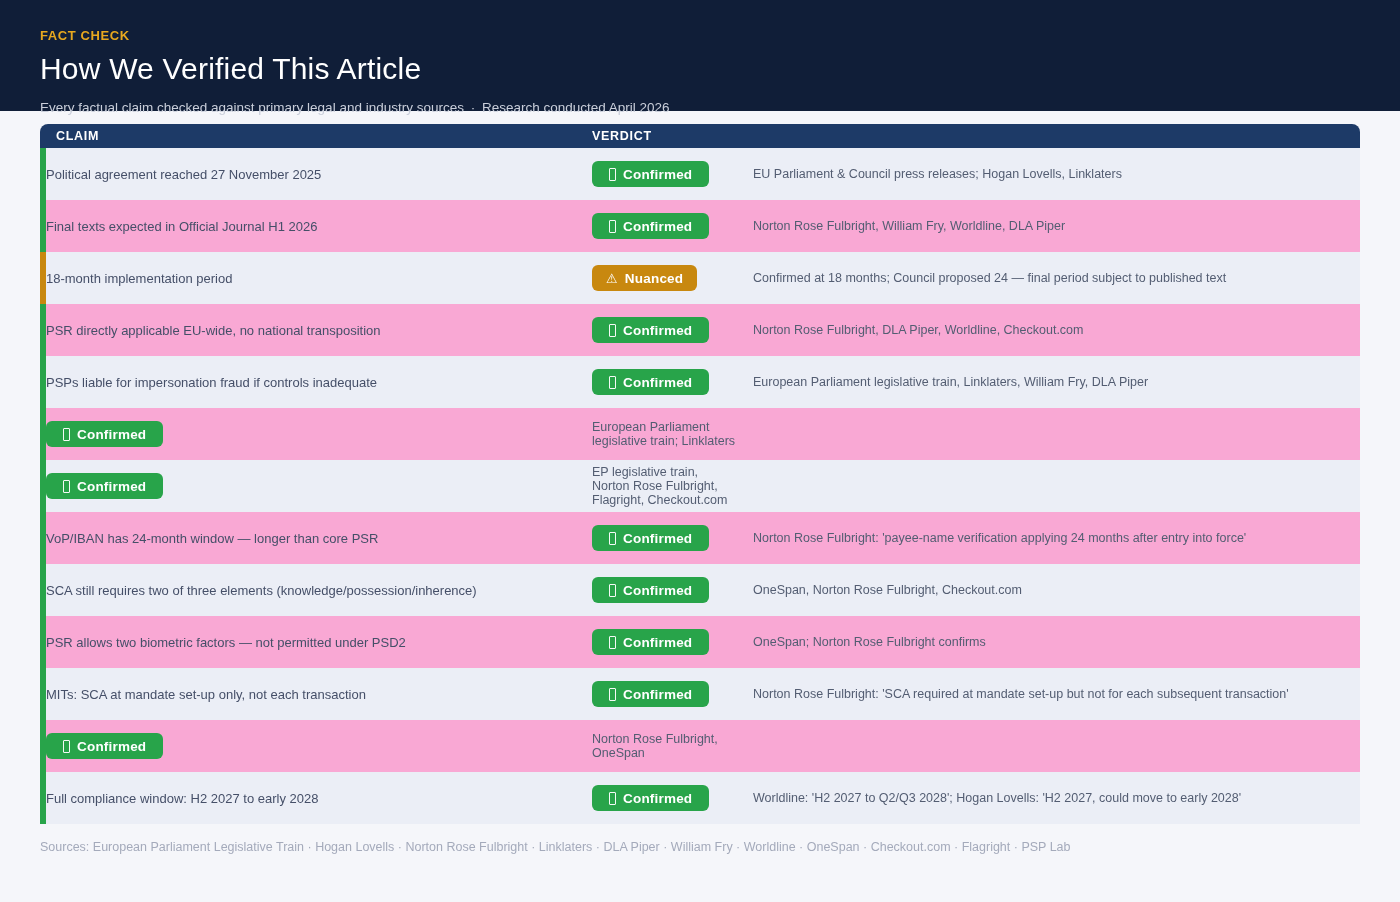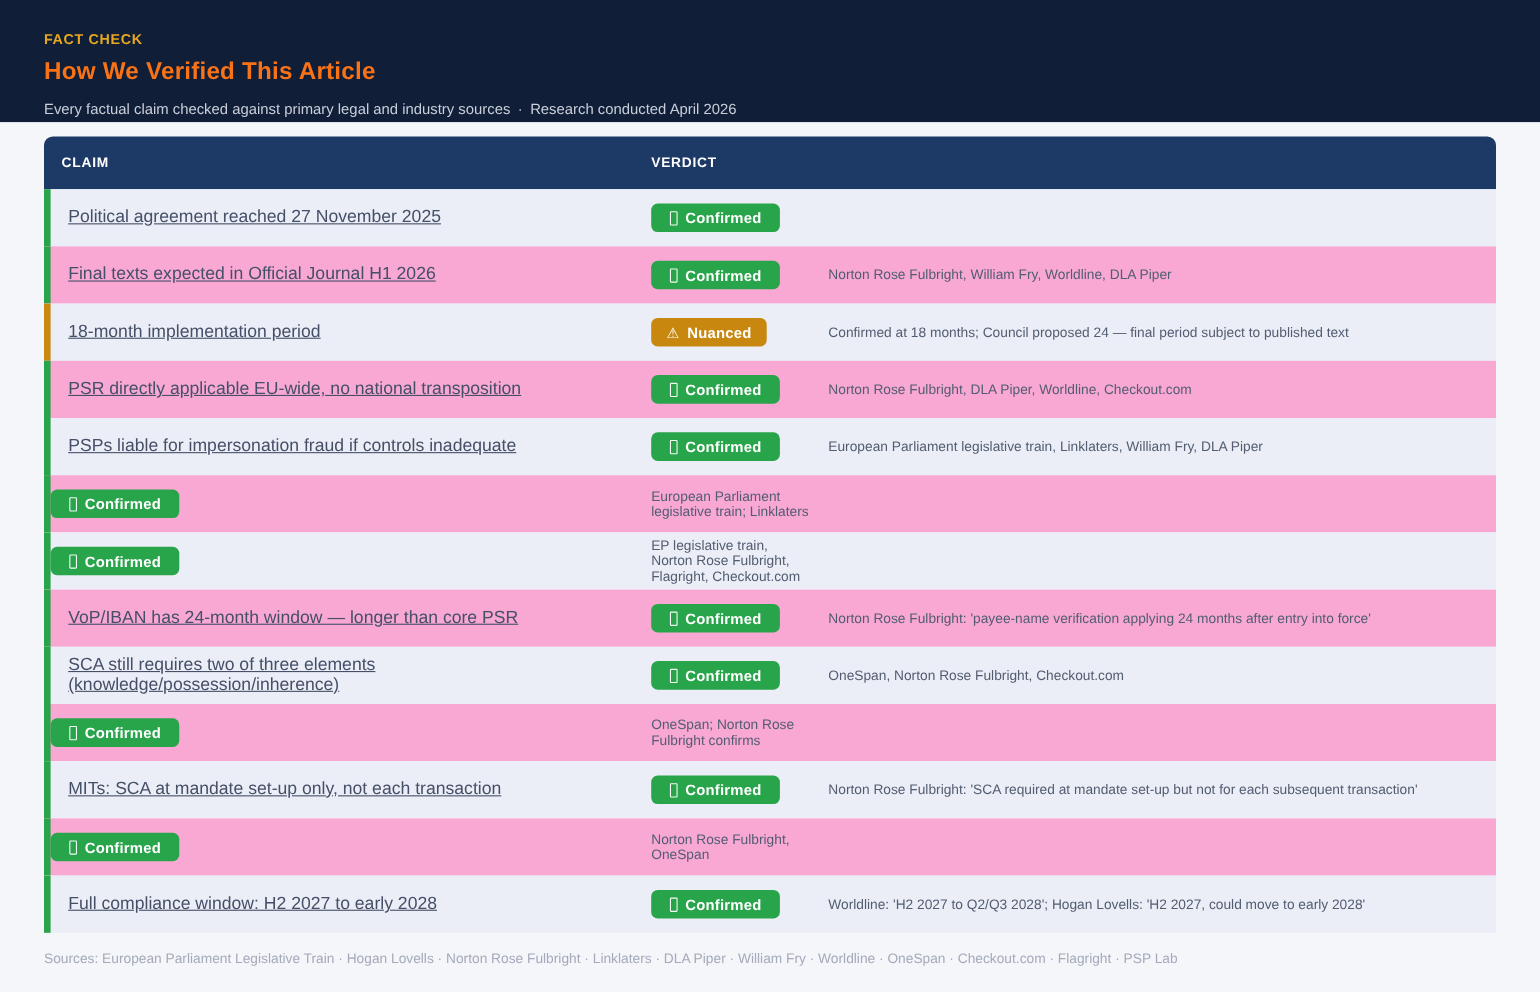--- a/index.html
+++ b/index.html
@@ -16,43 +16,43 @@
     height: 111px;
     padding: 28px 40px 0 40px;
   }
   .eyebrow {
     color: var(--gold, #e7a81f);
     font-size: 13px;
     font-weight: 700;
     letter-spacing: 0.6px;
   }
   .page-title {
-    color: #f97316;
-    font-size: 22px;
-    font-weight: 700;
+    color: #ffffff;
+    font-size: 30px;
+    font-weight: 400;
     letter-spacing: 0.2px;
     margin-top: 9px;
   }
   .subtitle {
     color: var(--subtitle, #c9ceda);
     font-size: 13.5px;
     margin-top: 14px;
   }
 
   
   .table-wrap {
     margin: 13px 40px 0 40px;
     width: 1320px;
   }
   .thead {
     display: grid;
     grid-template-columns: 552px 161px 1fr;
     align-items: center;
     background: var(--thead-bg, #1d3a67);
-    height: 48px;
+    height: 24px;
     border-radius: 8px 8px 0 0;
   }
   .th {
     color: #ffffff;
     font-size: 12.5px;
     font-weight: 700;
     letter-spacing: 0.7px;
   }
   .th-claim { padding-left: 16px; }
 
@@ -61,24 +61,22 @@
     grid-template-columns: 546px 161px 1fr;
     align-items: center;
     height: 52px;
     border-left: 6px solid var(--green, #28a44a);
     background: #f9a8d4;
   }
   .row.alt { background: var(--row-alt, #ebeef6); }
   .row.nuanced { border-left-color: var(--amber, #d8920c); }
 
   .cell.claim {
-    padding-left: 16px;
     color: var(--claim-text, #454f68);
-    font-size: 16px;
-    text-decoration: underline;
+    font-size: 13px;
   }
   .cell.source {
     color: var(--source-text, #535d72);
     font-size: 12.5px;
     padding-right: 14px;
   }
 
   
   .badge {
     display: inline-flex;
@@ -129,20 +127,21 @@
     </div>
     <div id="table-body">
         <div class="row alt">
     <div class="cell claim">Political agreement reached 27 November 2025</div>
     <div class="cell verdict">
       <span class="badge badge-confirmed">
         <span class="icon tofu"></span>
         <span class="label">Confirmed</span>
       </span>
     </div>
+    <div class="cell source">EU Parliament &amp; Council press releases; Hogan Lovells, Linklaters</div>
   </div>
         <div class="row">
     <div class="cell claim">Final texts expected in Official Journal H1 2026</div>
     <div class="cell verdict">
       <span class="badge badge-confirmed">
         <span class="icon tofu"></span>
         <span class="label">Confirmed</span>
       </span>
     </div>
     <div class="cell source">Norton Rose Fulbright, William Fry, Worldline, DLA Piper</div>
@@ -209,20 +208,21 @@
     <div class="cell claim">SCA still requires two of three elements (knowledge/possession/inherence)</div>
     <div class="cell verdict">
       <span class="badge badge-confirmed">
         <span class="icon tofu"></span>
         <span class="label">Confirmed</span>
       </span>
     </div>
     <div class="cell source">OneSpan, Norton Rose Fulbright, Checkout.com</div>
   </div>
         <div class="row">
+    <div class="cell claim">PSR allows two biometric factors — not permitted under PSD2</div>
     <div class="cell verdict">
       <span class="badge badge-confirmed">
         <span class="icon tofu"></span>
         <span class="label">Confirmed</span>
       </span>
     </div>
     <div class="cell source">OneSpan; Norton Rose Fulbright confirms</div>
   </div>
         <div class="row alt">
     <div class="cell claim">MITs: SCA at mandate set-up only, not each transaction</div>

